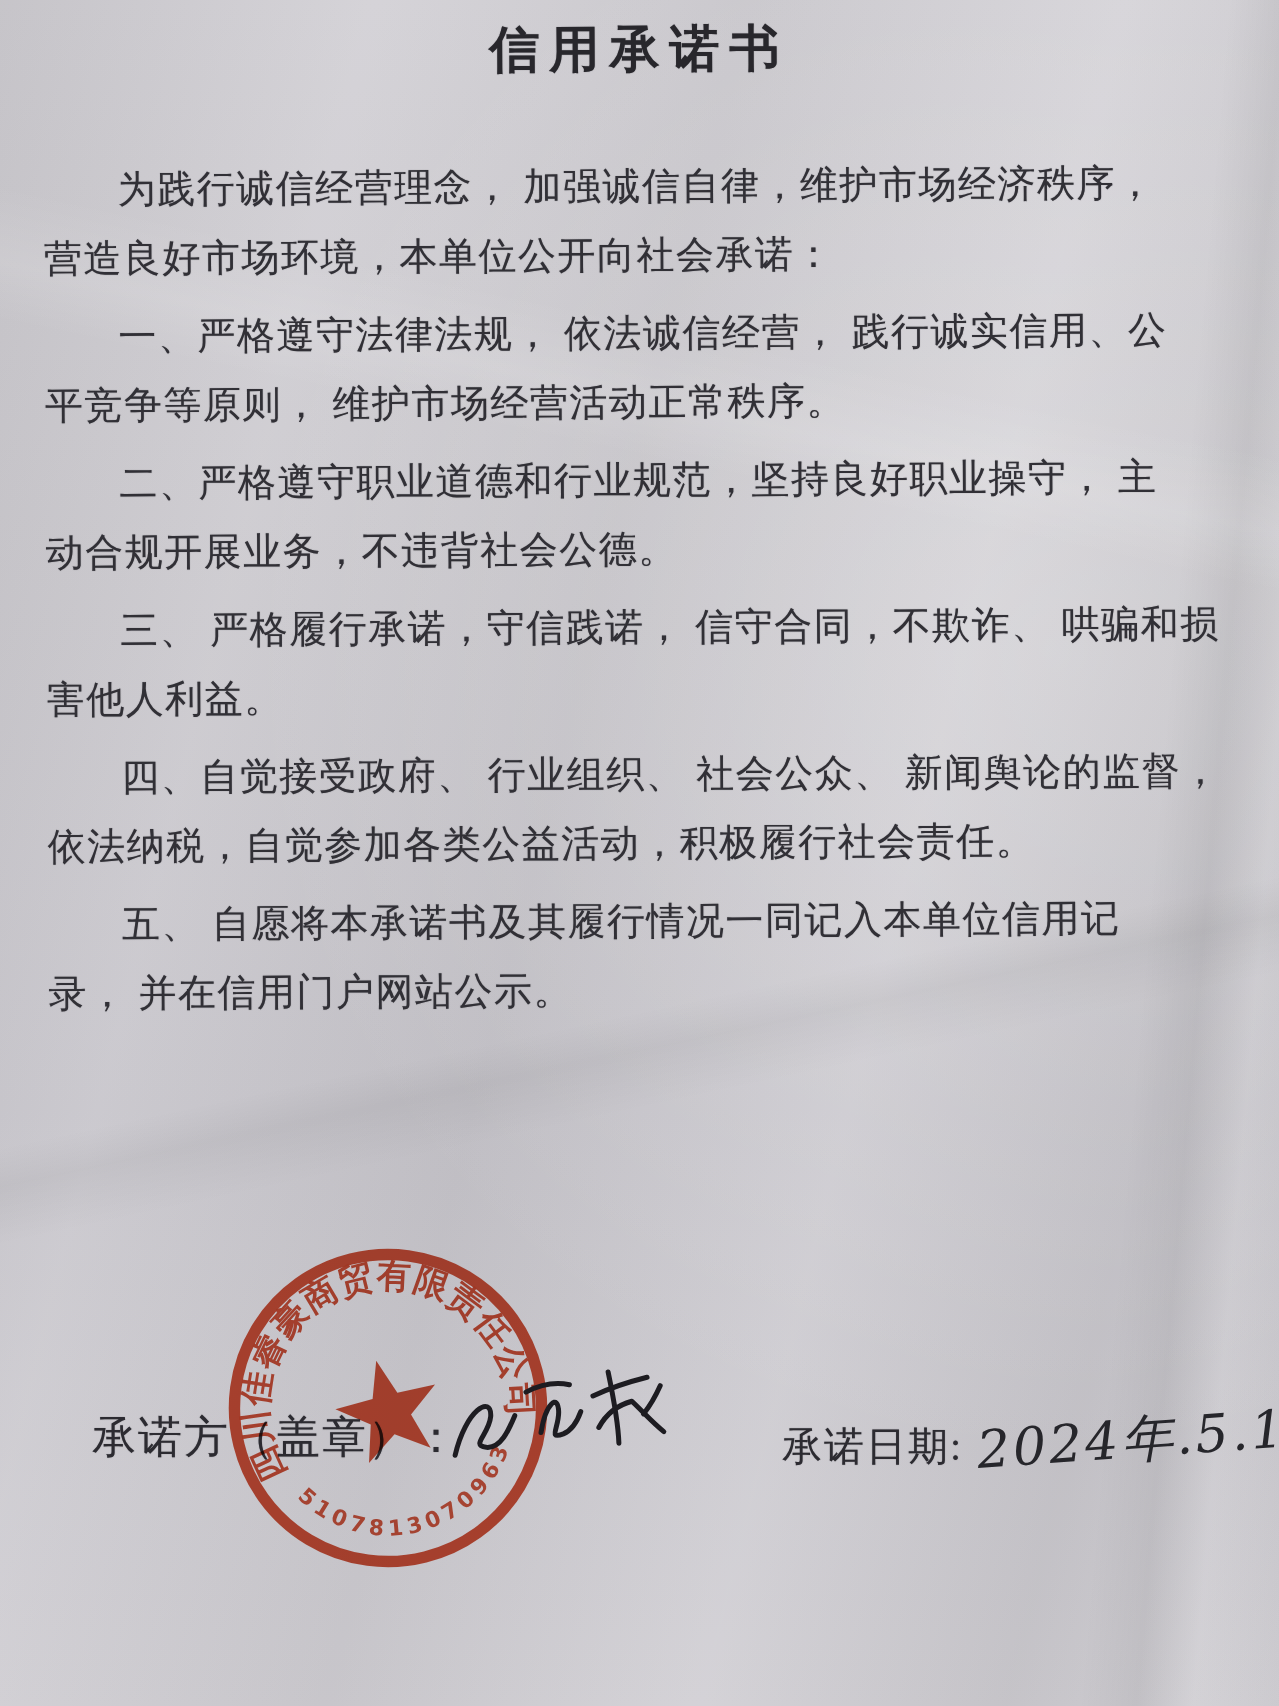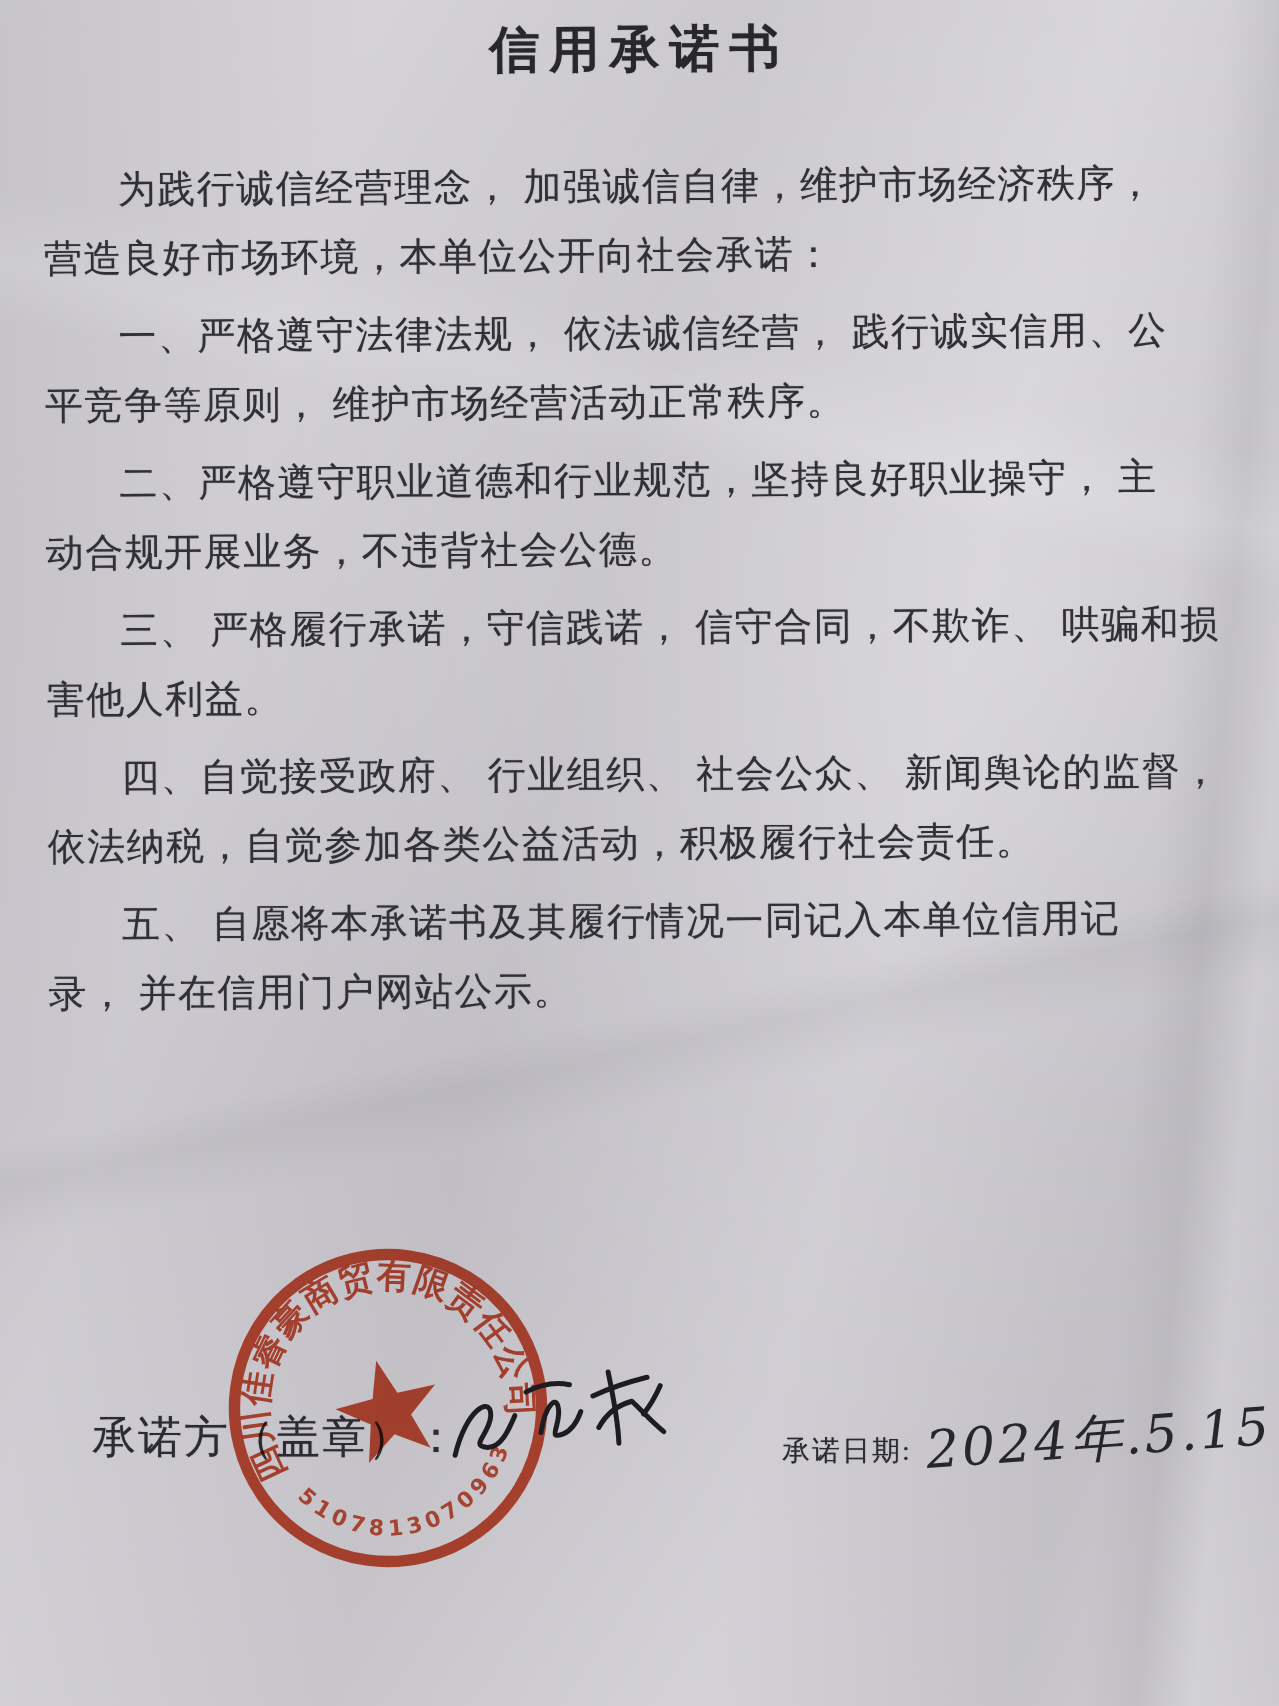--- a/index.html
+++ b/index.html
@@ -63,21 +63,21 @@
   .signature {
     position: absolute; left: 438px; top: 1362px;
     width: 280px; height: 120px;
     z-index: 3;
   }
   .footer-date {
     position: absolute; left: 782px; top: 1408px;
     z-index: 1; white-space: nowrap;
   }
   .date-label {
-    font-size: 28px; color: #2c2b31; letter-spacing: 2px;
+    font-size: 40px; color: #2c2b31; letter-spacing: 2px;
     text-shadow: 0 0 1px rgba(45,45,52,0.5);
   }
   .date-hand {
     display: inline-block;
     font-family: "DejaVu Serif", serif;
     font-style: italic;
     font-size: 52px; color: #26262b;
     letter-spacing: 3px;
     transform: rotate(-4deg) translateY(-6px);
     margin-left: 10px;

